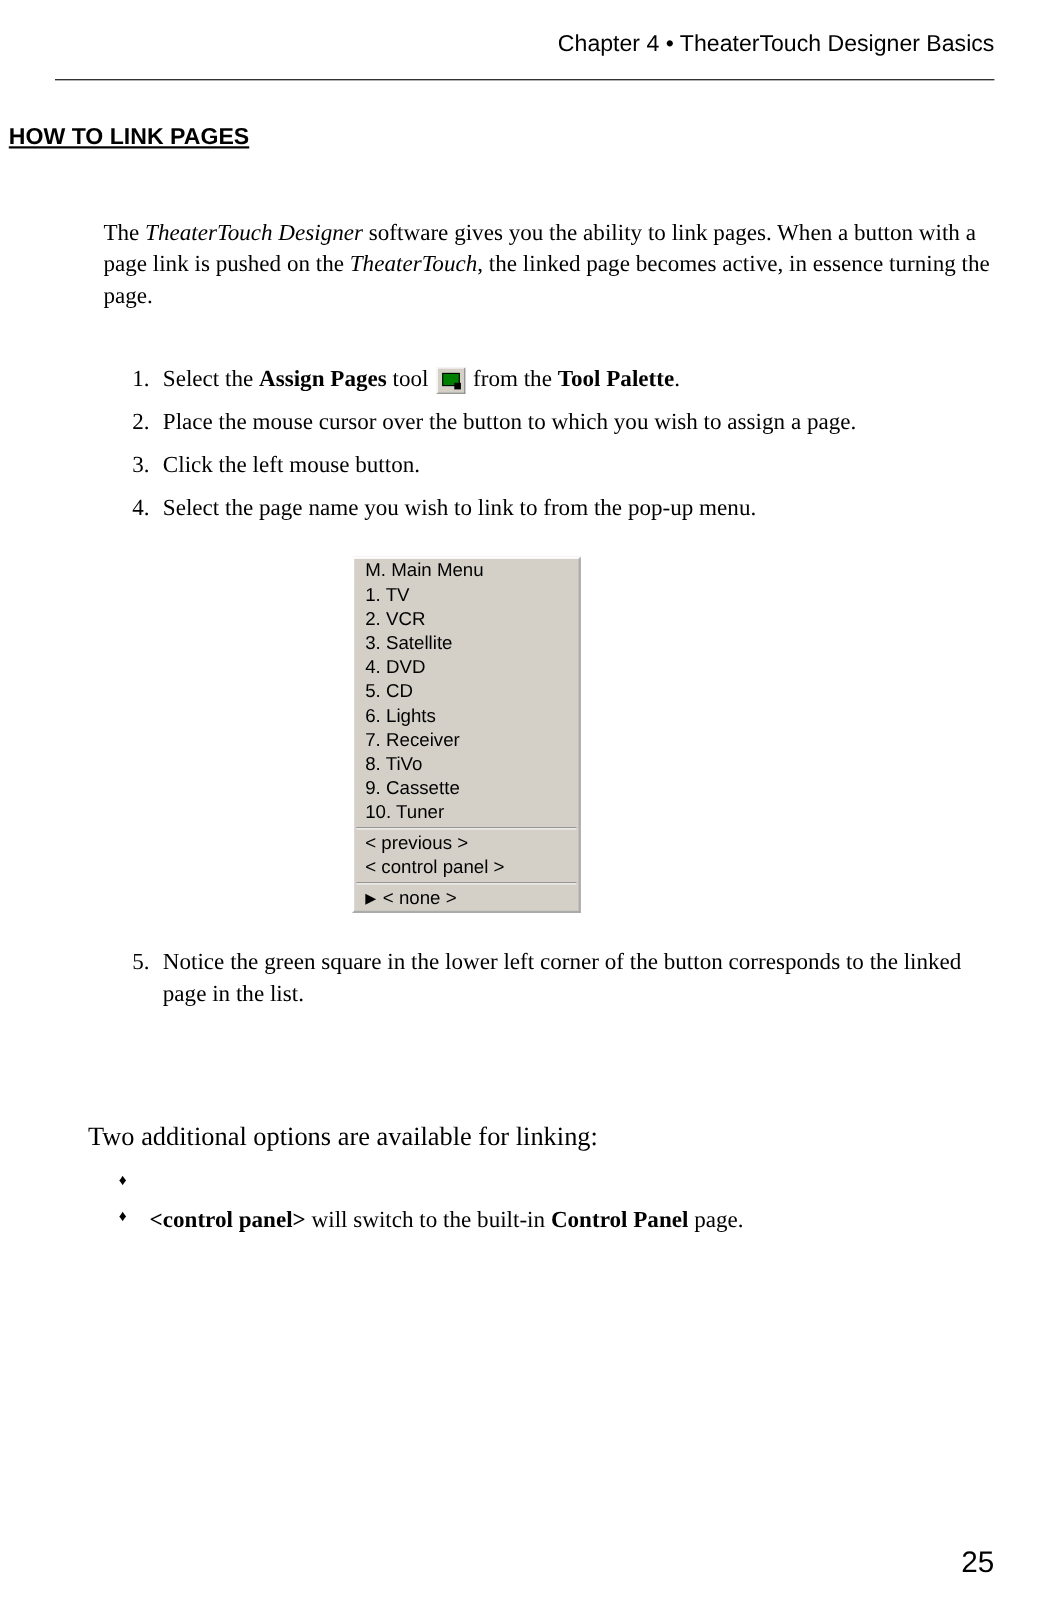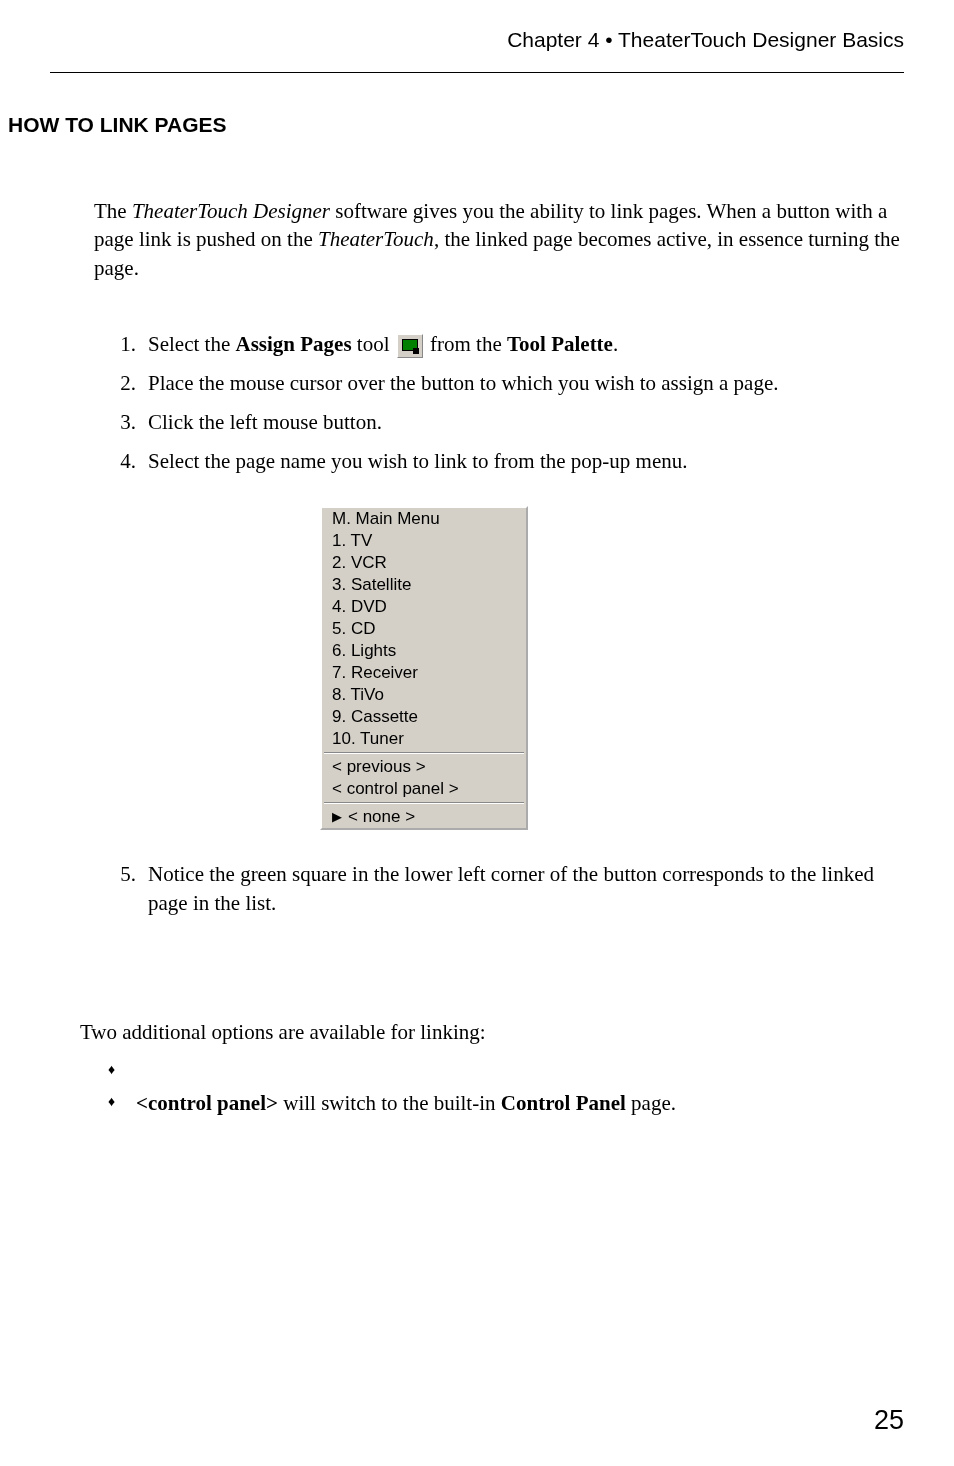--- a/index.html
+++ b/index.html
@@ -19,20 +19,21 @@
       padding-bottom: 20px;
       border-bottom: 1.5px solid #000;
       margin-bottom: 40px;
     }
     .title {
       font-family: Arial, Helvetica, sans-serif;
       font-weight: bold;
       font-size: 21px;
       margin-bottom: 60px;
       margin-left: -42px;
+      text-decoration: underline;
     }
     .intro p {
       font-size: 21px;
       line-height: 1.35;
       margin-bottom: 12px;
     }
     .italic { font-style: italic; }
     .bold { font-weight: bold; }
     .steps {
       margin-top: 48px;
@@ -99,21 +100,21 @@
     }
     .submenu-arrow {
       margin-right: 6px;
       font-size: 13px;
     }
     .after-text {
       margin-top: 100px;
       margin-left: 30px;
     }
     .after-text p {
-      font-size: 21px;
+      font-size: 24px;
       line-height: 1.35;
       margin-bottom: 10px;
     }
     .bullets { margin-left: 28px; margin-top: 8px; }
     .bullet {
       display: flex;
       font-size: 21px;
       line-height: 1.45;
       margin-bottom: 8px;
     }

